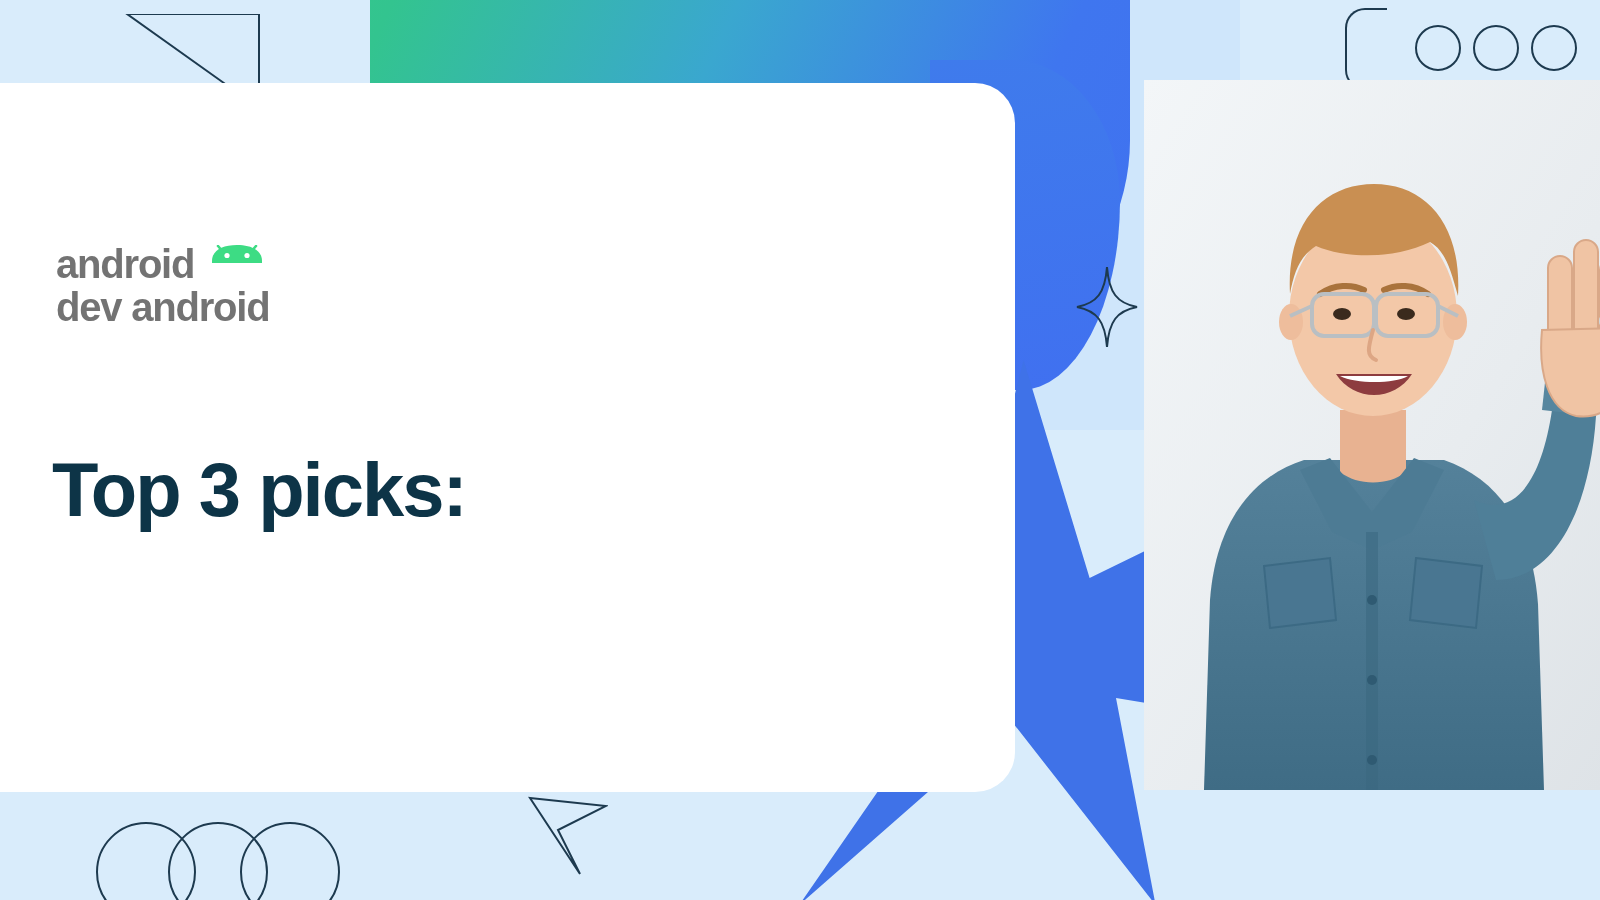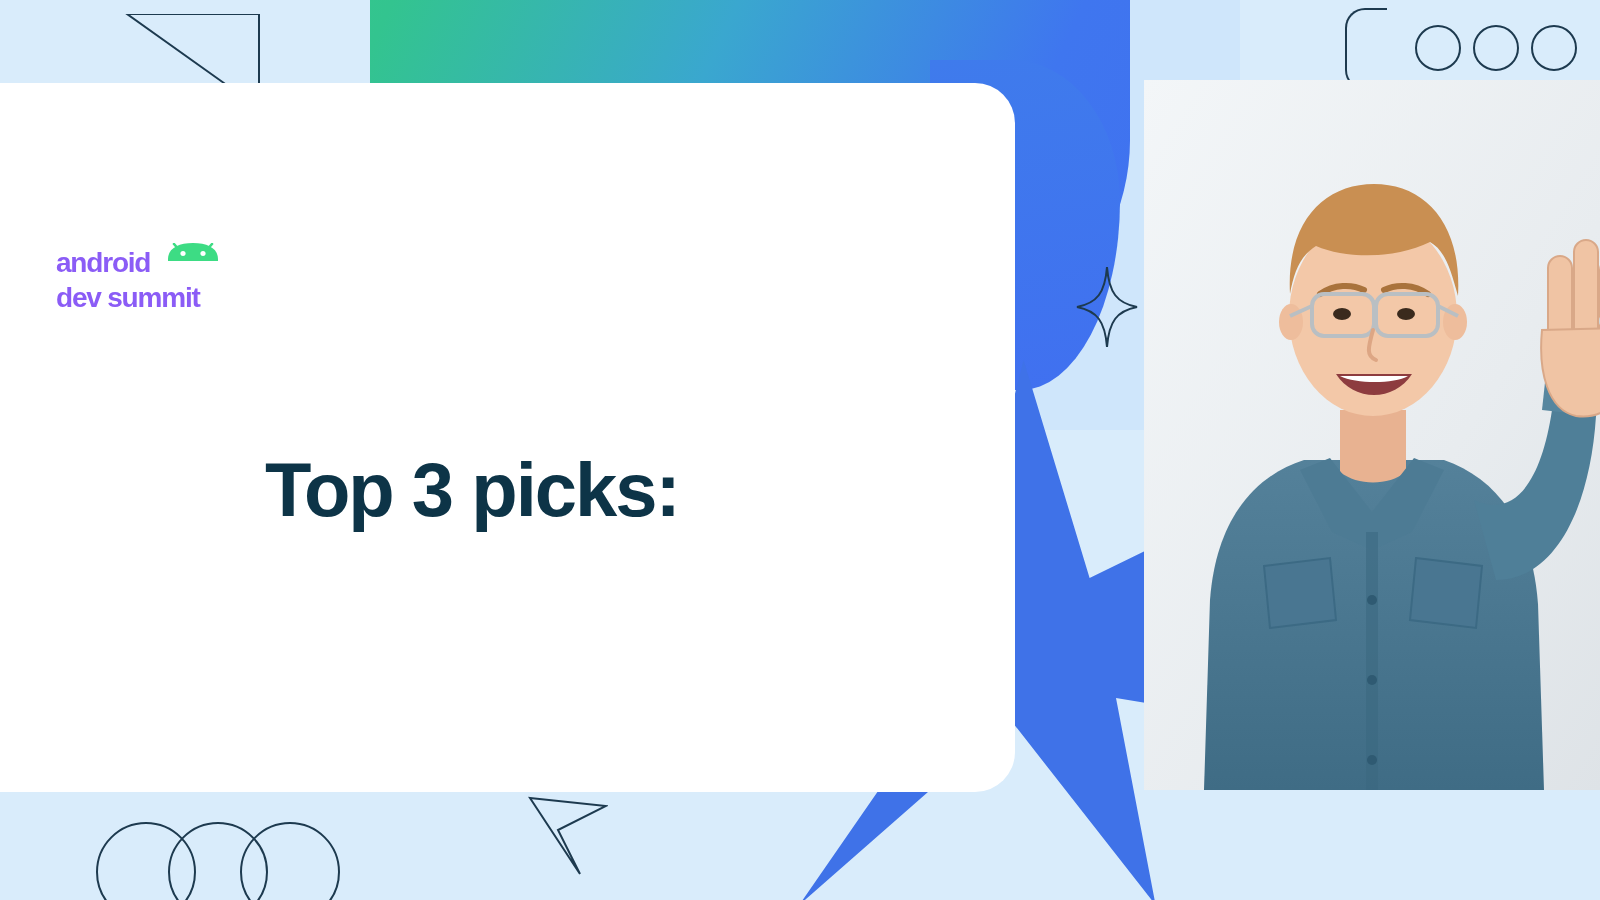--- a/index.html
+++ b/index.html
@@ -119,42 +119,42 @@
     top: 160px;
     width: 400px;
   }
   .logo-row {
     display: flex;
     align-items: center;
     gap: 14px;
   }
   .logo-text {
     font-family: "Liberation Sans", sans-serif;
-    font-size: 28px;
+    font-size: 40px;
     font-weight: 700;
     letter-spacing: -1.2px;
-    color: #8b5cf6;
+    color: #737373;
     line-height: 1.08;
   }
   .bugdroid { flex: 0 0 auto; }
 
   
   .headline {
     position: absolute;
     left: 92px;
     top: 352px;
     width: 840px;
     font-family: "Liberation Sans", sans-serif;
     font-size: 76px;
     line-height: 1.46;
     font-weight: 700;
     letter-spacing: -2px;
     color: #0d3447;
   }
-  .headline span { display: block; text-align: center; }
+  .headline span { display: block; }
 
   
   .photo {
     position: absolute;
     left: 1144px;
     top: 80px;
     width: 456px;
     height: 710px;
     overflow: hidden;
     background: linear-gradient(160deg, #f1f4f6 0%, #e7ebee 55%, #dfe4e8 100%);
@@ -205,21 +205,21 @@
             <path d="M4 16 C4 5.5 14.2 0 29 0 C43.8 0 54 5.5 54 16 L54 18 L4 18 Z"></path>
           </g>
           <g stroke="#3ddc84" stroke-width="2.6" stroke-linecap="round">
             <line x1="10" y1="1" x2="16.5" y2="8.5"></line>
             <line x1="48" y1="1" x2="41.5" y2="8.5"></line>
           </g>
           <circle cx="19" cy="10.5" r="2.6" fill="#ffffff"></circle>
           <circle cx="39" cy="10.5" r="2.6" fill="#ffffff"></circle>
         </svg>
       </div>
-      <div class="logo-text">dev summit</div>
+      <div class="logo-text">dev android</div>
     </div>
 
     <div class="headline">
       <span>Top 3 picks:</span>
     </div>
   </div>
 
   <div class="photo">
     <svg width="456" height="710" viewBox="0 0 456 710">
       <defs>

